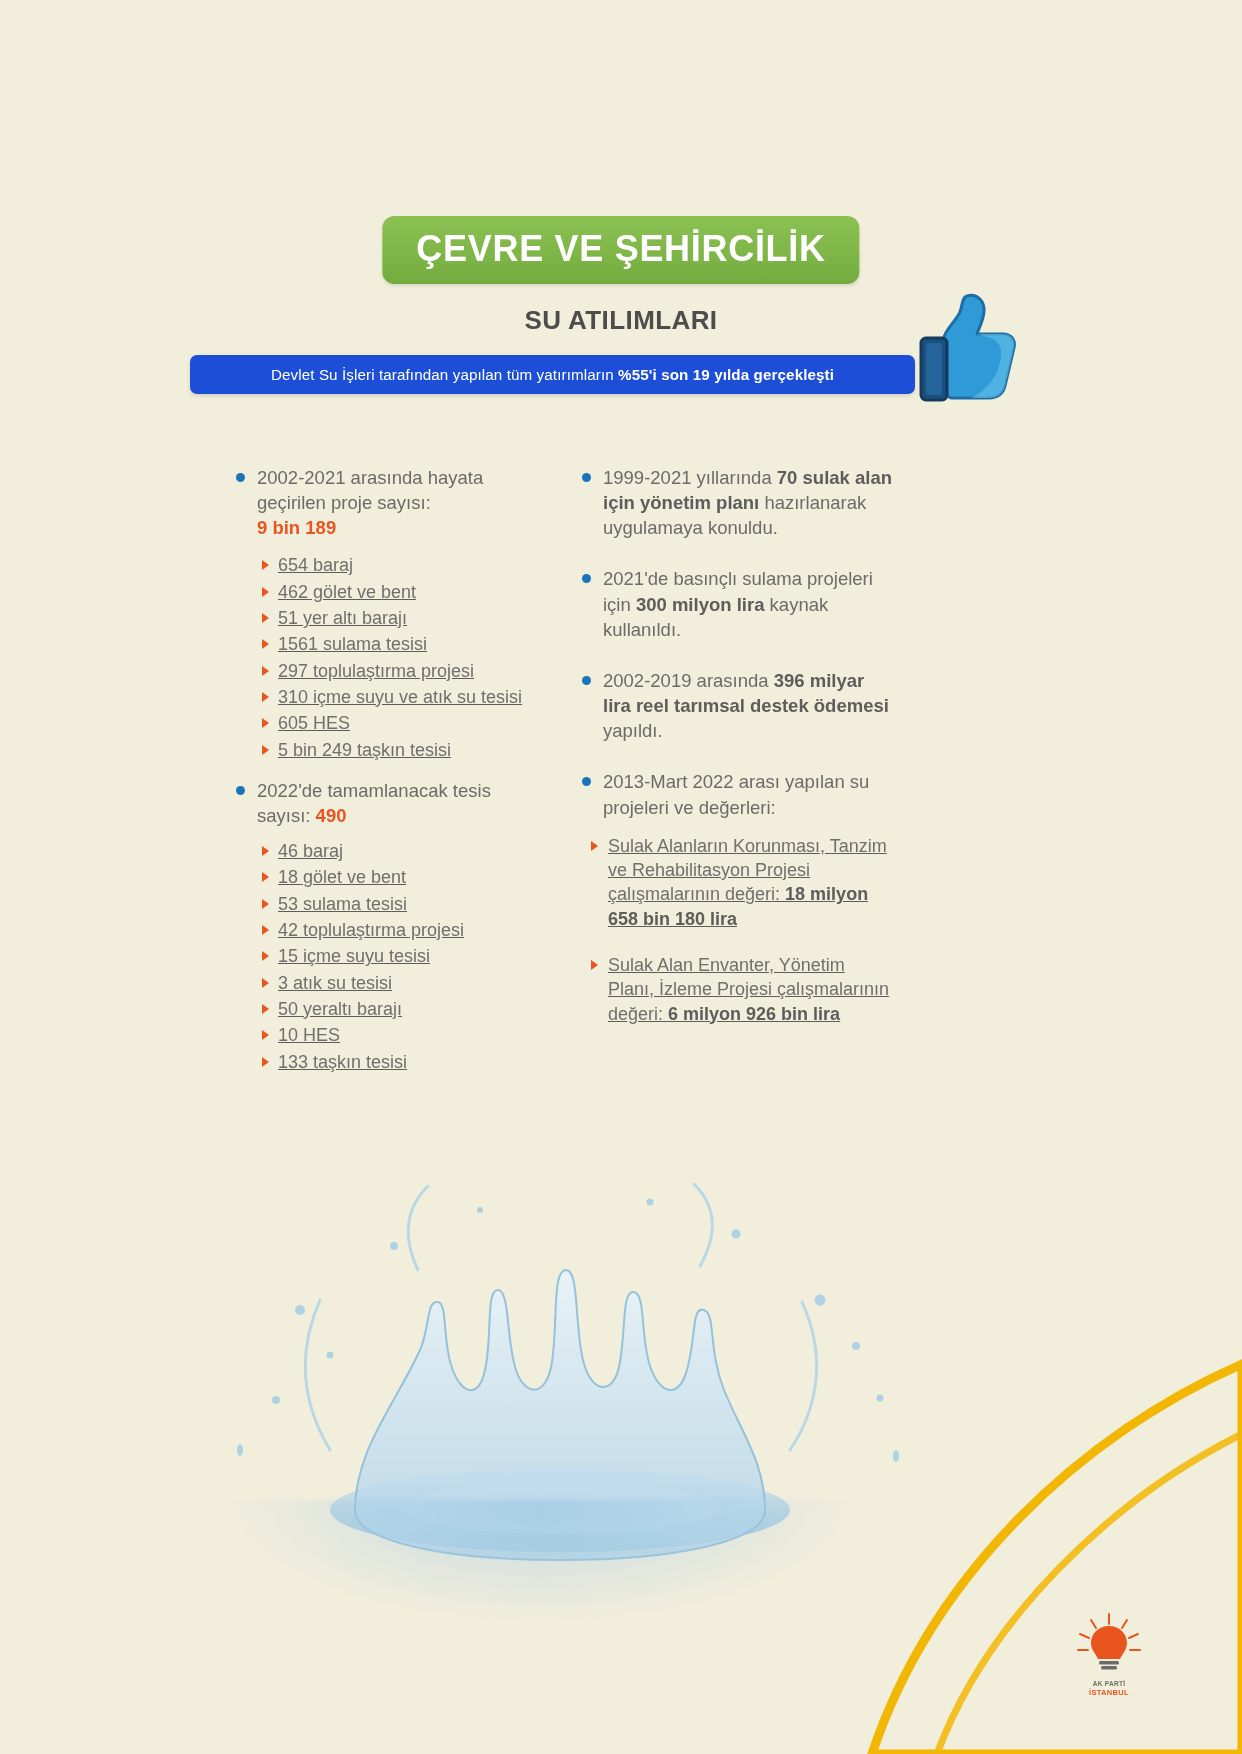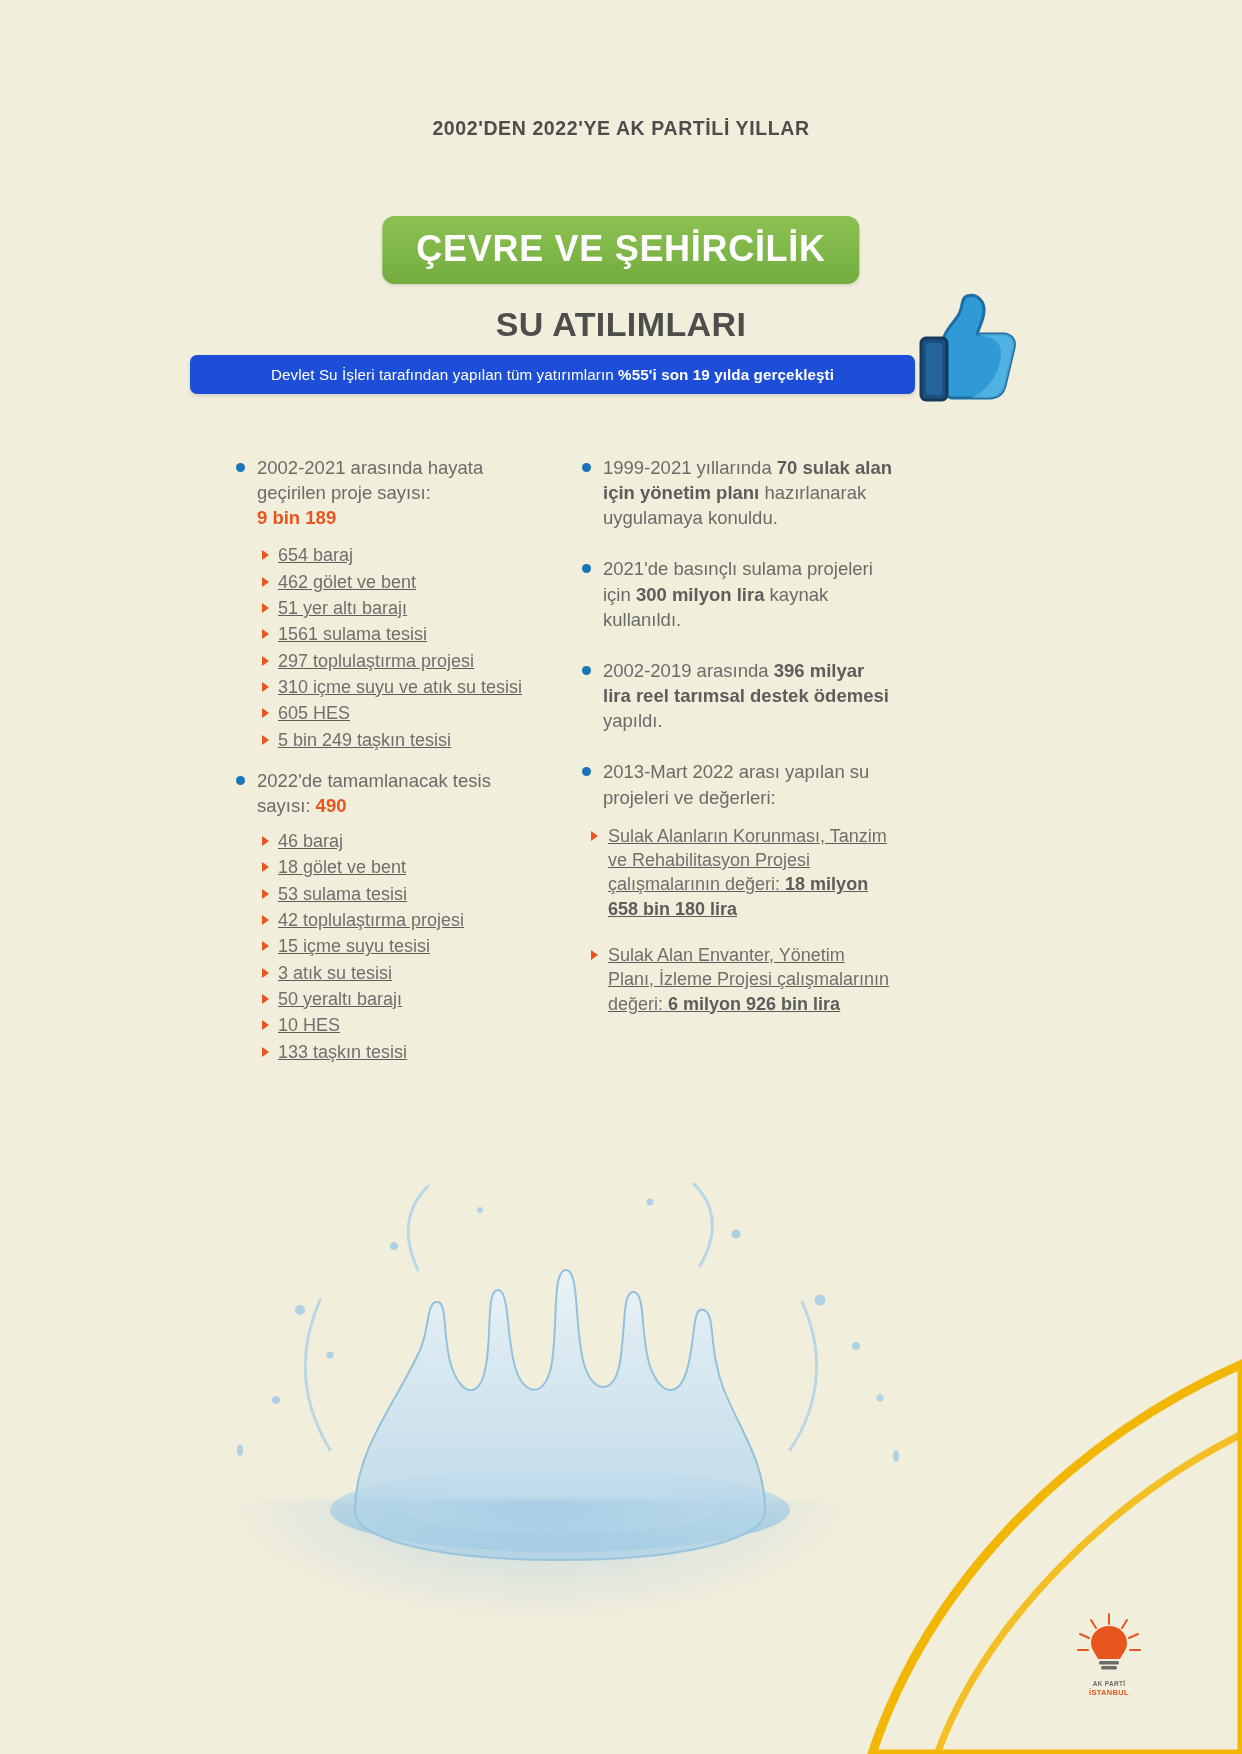--- a/index.html
+++ b/index.html
@@ -35,21 +35,21 @@
     border-radius:12px;
     padding:12px 34px 14px 34px;
     box-shadow:0 2px 3px rgba(0,0,0,.10);
   }
   .green-banner .txt{
     color:#fff;font-size:36px;font-weight:bold;letter-spacing:.7px;
     white-space:nowrap;
   }
   .section-title{
     position:absolute;top:305px;left:0;width:100%;text-align:center;
-    font-size:34px;font-weight:bold;color:#4d4d4b;letter-spacing:.4px;
+    font-size:26px;font-weight:bold;color:#4d4d4b;letter-spacing:.4px;
   }
   .orange-banner{
     position:absolute;top:355px;left:190px;width:725px;height:39px;
     background:#1d4ed8;border-radius:7px;
     display:flex;align-items:center;justify-content:center;
     box-shadow:0 2px 4px rgba(0,0,0,.12);
   }
   .orange-banner .txt{
     color:#fff;font-size:15.2px;white-space:nowrap;letter-spacing:.1px;
   }
@@ -59,21 +59,21 @@
   .thumb{position:absolute;top:290px;left:905px;width:120px;height:120px;}
 
   
   .cols{position:absolute;top:455px;left:0;width:100%;height:760px;}
   .col{position:absolute;top:0;}
   .col-left{left:232px;width:300px;}
   .col-right{left:578px;width:315px;}
 
   .bullet{
     position:relative;padding-left:25px;margin-bottom:4px;
-    font-size:18.5px;line-height:1.36;color:#6b6b68;
+    font-size:18.5px;line-height:1.36;color:#6b6b68;margin-top:10px;
   }
   .bullet::before{
     content:"";position:absolute;left:4px;top:8px;
     width:9px;height:9px;border-radius:50%;background:#1a74b8;
   }
   .bullet b{font-weight:bold;color:#5d5d5b;}
   .bullet .hi{color:#e8551f;font-weight:bold;}
 
   .sublist{margin:13px 0 16px 0;padding:0;list-style:none;text-decoration:underline;}
   .sublist.tight{margin-top:11px;}
@@ -100,21 +100,20 @@
 </head>
 <body>
 
 <div class="page">
 
   <svg class="swoosh" viewBox="0 0 520 430" preserveAspectRatio="none">
     <path d="M520 40 C 360 110, 210 250, 150 430 L 520 430 Z" fill="none" stroke="#f2b705" stroke-width="9"></path>
     <path d="M520 110 C 390 175, 265 295, 215 430 L 520 430 Z" fill="none" stroke="#f2b705" stroke-width="7" opacity=".85"></path>
   </svg>
 
-  <div class="kicker">2002'DEN 2022'YE AK PARTİLİ YILLAR</div>
 
   <div class="green-banner">
     <div class="txt">ÇEVRE VE ŞEHİRCİLİK</div>
   </div>
 
   <div class="section-title">SU ATILIMLARI</div>
 
   <div class="orange-banner">
     <div class="txt">
       <span>Devlet Su İşleri tarafından yapılan tüm yatırımların </span><b>%55'i son 19 yılda gerçekleşti</b>

